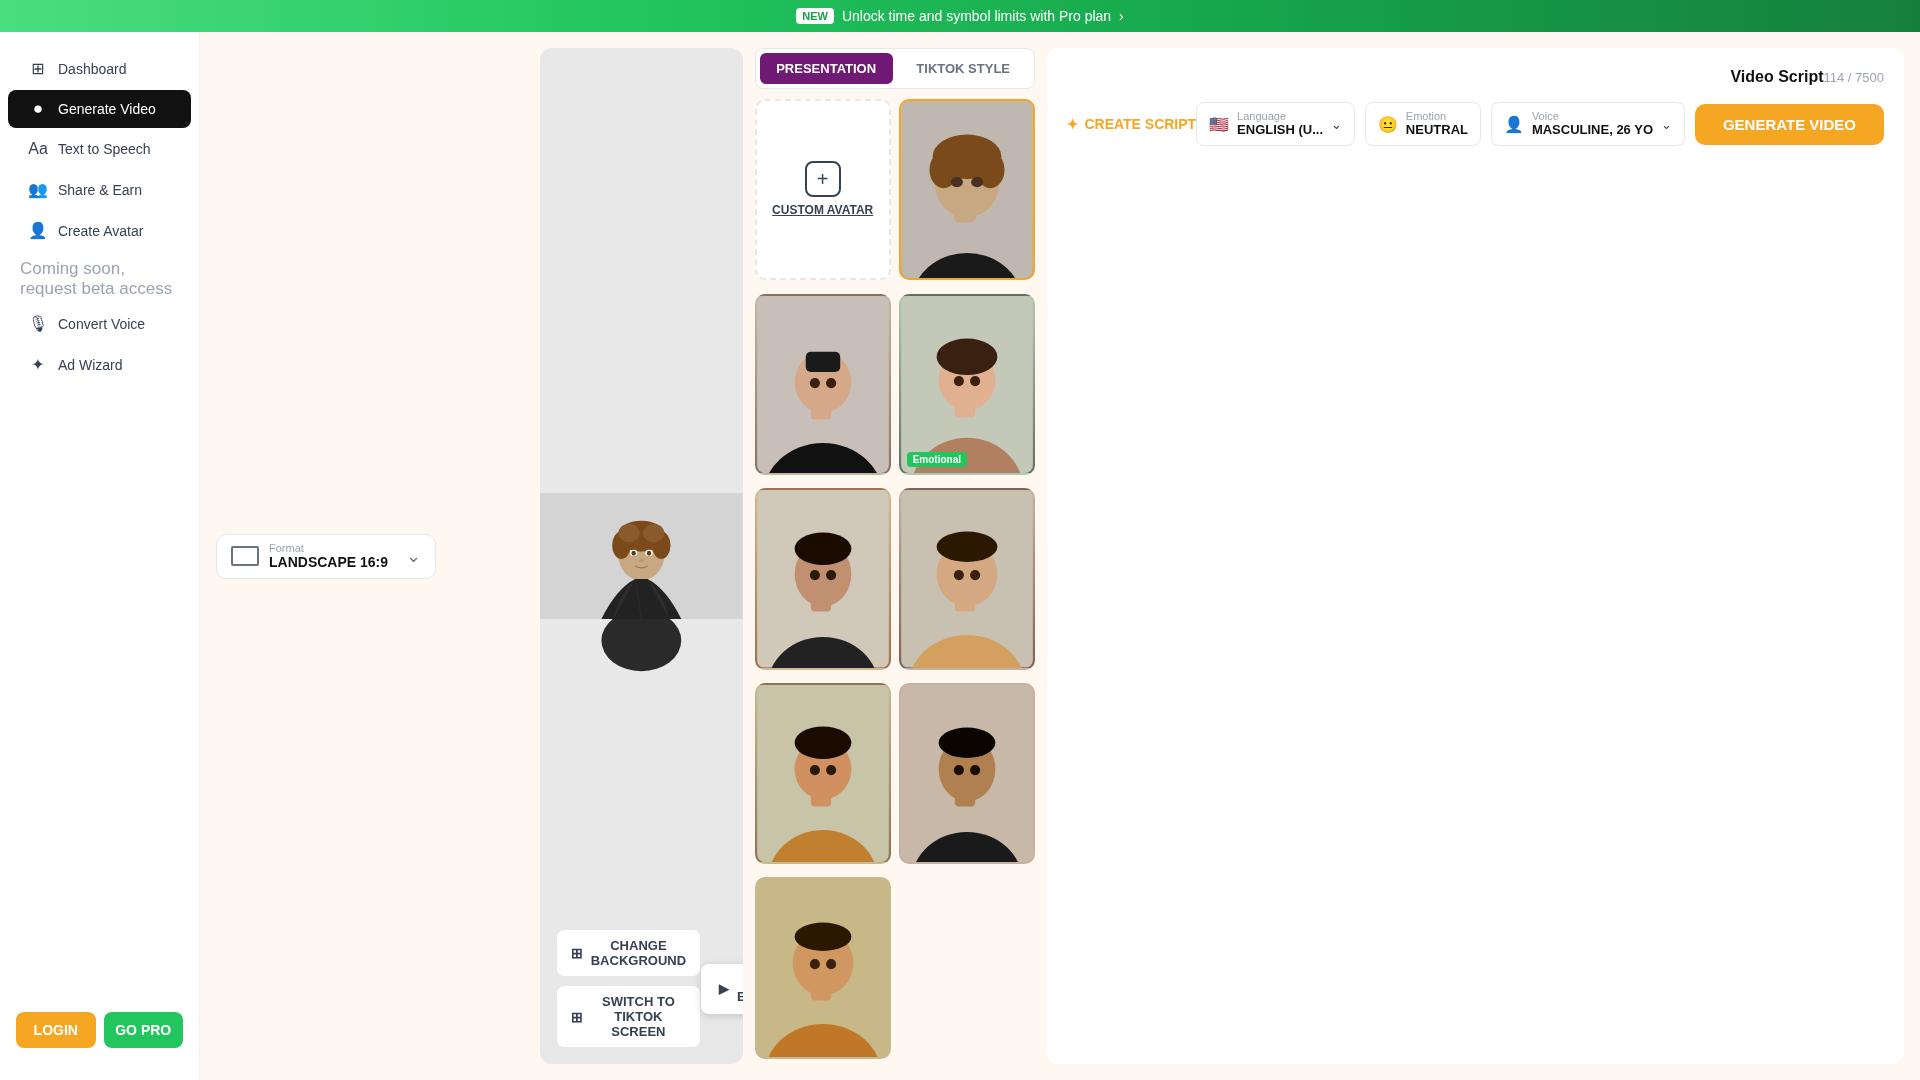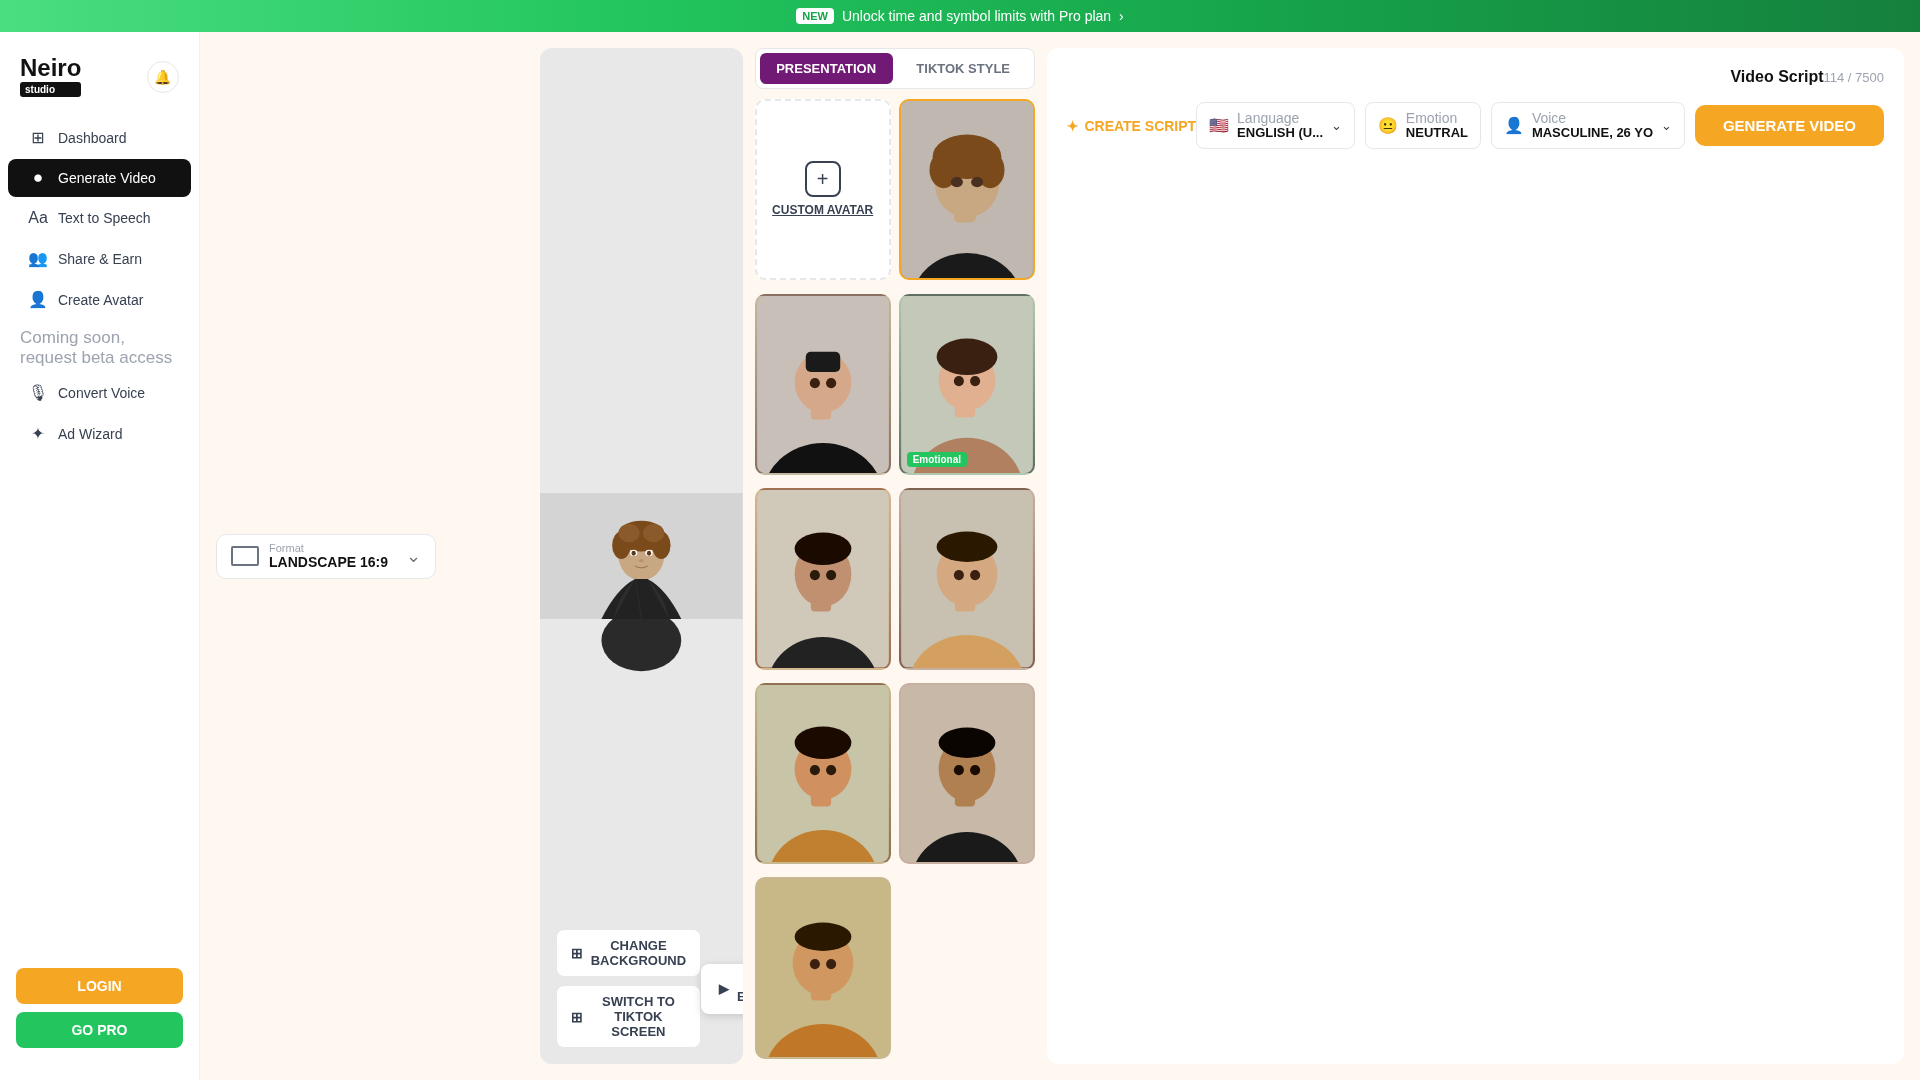--- a/index.html
+++ b/index.html
@@ -114,21 +114,21 @@
     }
     .coming-soon-label {
       font-size: 17px;
       color: #9ca3af;
       padding: 8px 20px 4px 20px;
     }
     .sidebar-bottom {
       margin-top: auto;
       padding: 16px;
       display: flex;
-      flex-direction: column;
+      flex-direction: row;
       gap: 8px;
     }
     .btn-login {
       background: #f5a623;
       color: white;
       border: none;
       border-radius: 8px;
       padding: 10px;
       font-size: 14px;
       font-weight: 700;
@@ -412,21 +412,21 @@
       gap: 8px;
       background: white;
       border: 1.5px solid #e5e7eb;
       border-radius: 8px;
       padding: 8px 12px;
       cursor: pointer;
       font-size: 13px;
       color: #374151;
     }
     .option-label {
-      font-size: 14px;
+      font-size: 11px;
       color: #9ca3af;
       line-height: 1;
     }
     .option-value {
       font-size: 13px;
       font-weight: 600;
       color: #111;
     }
     .flag { font-size: 16px; }
     .generate-btn {
@@ -446,27 +446,20 @@
 
 <div class="top-banner">
   <span class="new-badge">NEW</span>
   <span>Unlock time and symbol limits with Pro plan</span>
   <span class="arrow">›</span>
 </div>
 
 <div class="main-layout">
 
   <div class="sidebar">
-    <div class="logo-area">
-      <div>
-        <div class="logo-text">Neiro</div>
-        <span class="logo-badge">studio</span>
-      </div>
-      <div class="bell-icon">🔔</div>
-    </div>
 
     <div class="nav-item">
       <span class="nav-icon">⊞</span>
       <span>Dashboard</span>
     </div>
     <div class="nav-item active">
       <span class="nav-icon">⏺</span>
       <span>Generate Video</span>
     </div>
     <div class="nav-item">

